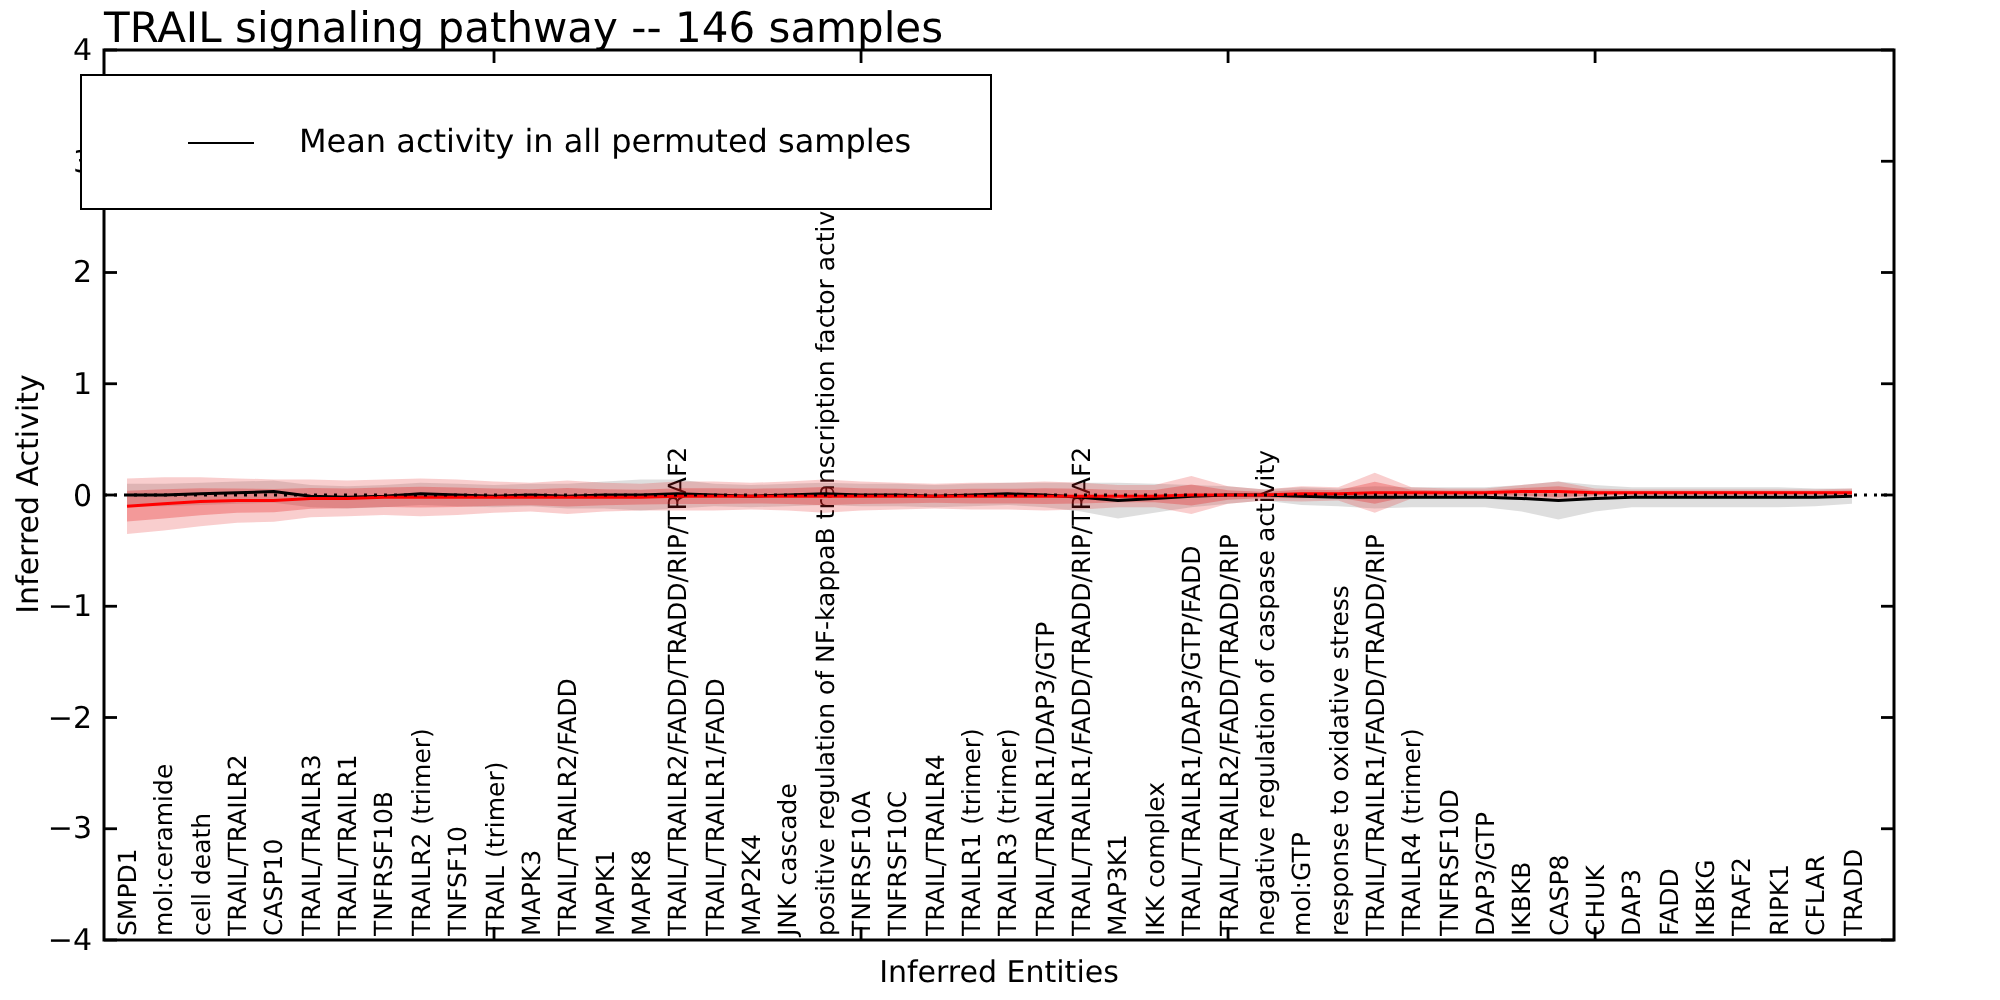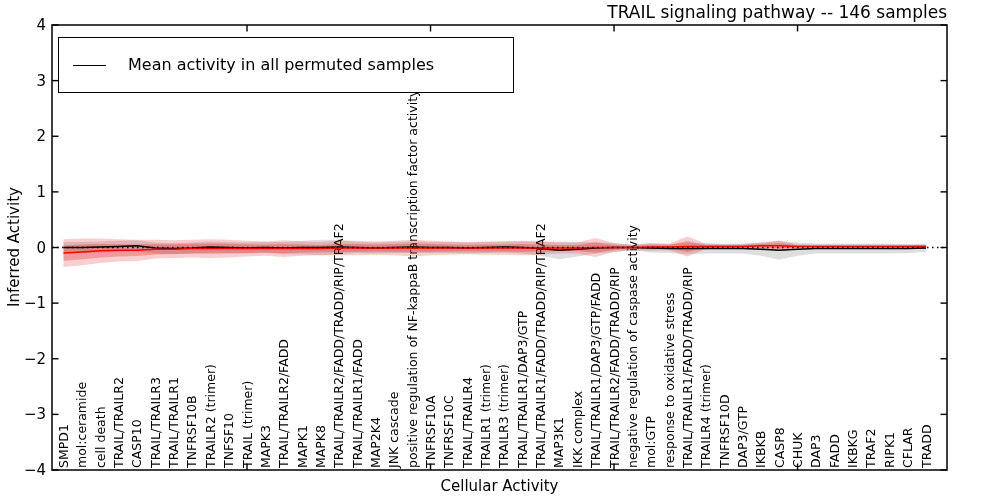--- a/index.html
+++ b/index.html
@@ -7,29 +7,29 @@
     position:relative;width:1000px;height:500px;background:#ffffff;
     font-family:"DejaVu Sans","Liberation Sans",sans-serif;color:#000;overflow:hidden;
   }
   #xlabels{position:absolute;inset:0;z-index:1;}
   #xlabels span{
     position:absolute;white-space:nowrap;font-size:12.5px;line-height:15px;height:15px;
     transform-origin:0 0;transform:rotate(-90deg);color:#000;
   }
   #plot-svg{position:absolute;left:0;top:0;z-index:2;pointer-events:none;}
   #overlays{position:absolute;inset:0;z-index:3;pointer-events:none;}
-  .chart-title{position:absolute;left:52px;top:2px;width:895px;text-align:right;font-size:17px;}
+  .chart-title{position:absolute;left:52px;top:2px;width:895px;text-align:left;font-size:21px;}
   .x-axis-title{position:absolute;left:52px;top:477px;width:895px;text-align:center;font-size:15px;}
   .y-axis-title{position:absolute;left:14px;top:247px;transform:translate(-50%,-50%) rotate(-90deg);
     white-space:nowrap;font-size:15px;}
   .ytick{position:absolute;left:0;width:46px;text-align:right;font-size:15px;line-height:18px;}
   .legend{
-    position:absolute;left:58px;top:37px;width:456px;height:56px;z-index:4;
+    position:absolute;left:40px;top:37px;width:456px;height:68px;z-index:4;
     background:#fff;border:1.8px solid #000;box-sizing:border-box;
-    display:flex;flex-direction:column;justify-content:space-evenly;
+    display:flex;flex-direction:row;justify-content:space-evenly;
   }
   .legend-row{display:flex;align-items:center;font-size:16px;line-height:16px;}
   .legend-line{display:inline-block;width:33px;height:0;border-top:1.7px solid #000;
     margin-left:14px;margin-right:22px;flex:0 0 auto;}
 </style>
 </head>
 <body>
 
 <div class="figure">
 
@@ -115,21 +115,21 @@
       <line x1="430.52127659574467" x2="430.52127659574467" y1="25" y2="31.5" stroke="#000" stroke-width="1.4"></line>
       <line x1="430.52127659574467" x2="430.52127659574467" y1="470" y2="463.5" stroke="#000" stroke-width="1.4"></line>
       <line x1="614.031914893617" x2="614.031914893617" y1="25" y2="31.5" stroke="#000" stroke-width="1.4"></line>
       <line x1="614.031914893617" x2="614.031914893617" y1="470" y2="463.5" stroke="#000" stroke-width="1.4"></line>
       <line x1="797.5425531914893" x2="797.5425531914893" y1="25" y2="31.5" stroke="#000" stroke-width="1.4"></line>
       <line x1="797.5425531914893" x2="797.5425531914893" y1="470" y2="463.5" stroke="#000" stroke-width="1.4"></line>
     </svg>
 
   <div id="overlays">
     <div class="chart-title">TRAIL signaling pathway -- 146 samples</div>
-    <div class="x-axis-title">Cellular Activity</div>
+    <div class="x-axis-title">Inferred Entities</div>
     <div class="y-axis-title">Inferred Activity</div>
     <div id="yticks">
         <div class="ytick" style="top: 461px;">−4</div>
         <div class="ytick" style="top: 405.375px;">−3</div>
         <div class="ytick" style="top: 349.75px;">−2</div>
         <div class="ytick" style="top: 294.125px;">−1</div>
         <div class="ytick" style="top: 238.5px;">0</div>
         <div class="ytick" style="top: 182.875px;">1</div>
         <div class="ytick" style="top: 127.25px;">2</div>
         <div class="ytick" style="top: 71.625px;">3</div>

